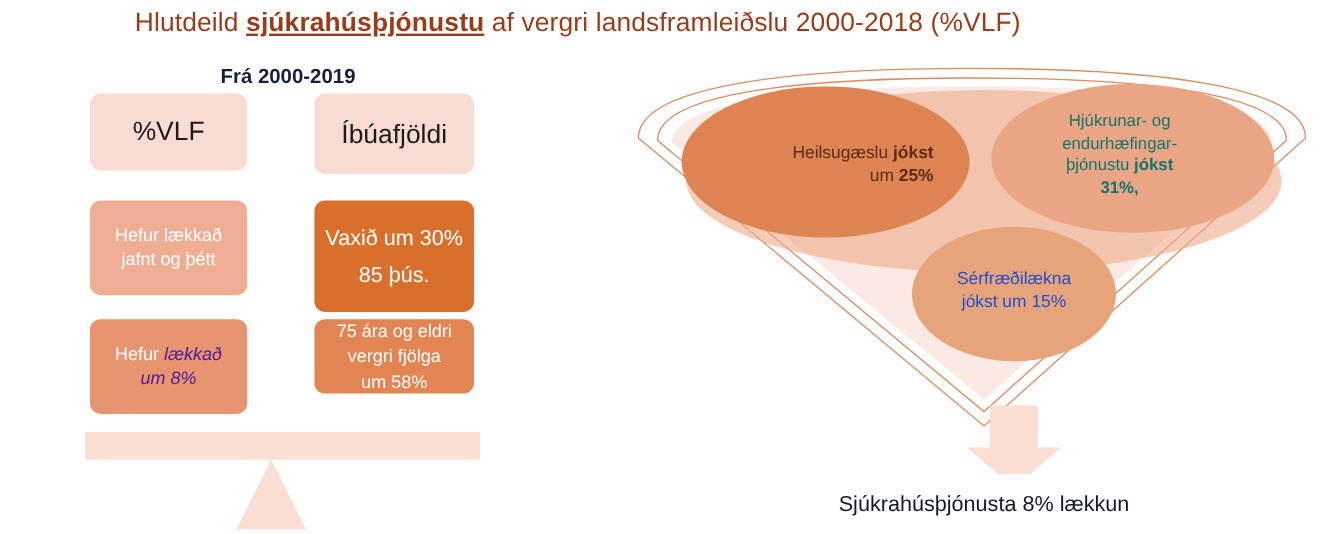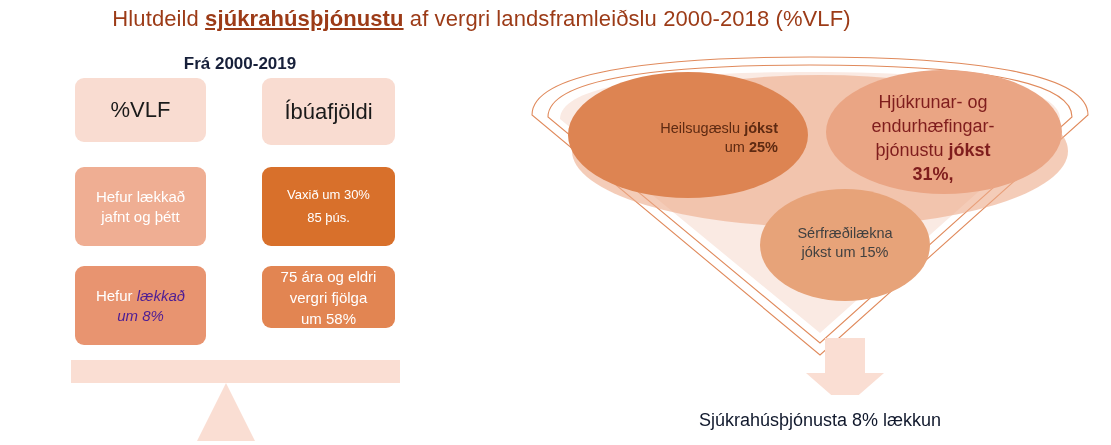--- a/index.html
+++ b/index.html
@@ -76,24 +76,24 @@
     color: #FFFFFF;
     font-size: 15px;
   }
   #box-vlf-lower2 {
     left: 75px; top: 266px; width: 131px; height: 79px;
     background: #E89470;
     color: #FFFFFF;
     font-size: 15px;
   }
   #box-ibua-lower1 {
-    left: 262px; top: 167px; width: 133px; height: 79px;
+    left: 262px; top: 167px; width: 133px; height: 93px;
     background: #D8702B;
     color: #FFFFFF;
-    font-size: 13px;
+    font-size: 18px;
     line-height: 1.7;
   }
   #box-ibua-lower2 {
     left: 262px; top: 266px; width: 133px; height: 62px;
     background: #E28552;
     color: #FFFFFF;
     font-size: 15px;
     line-height: 1.4;
   }
   .accent-txt { color: #4c1d95; font-style: italic; }
@@ -129,25 +129,25 @@
     text-align: center;
     line-height: 1.33;
     pointer-events: none;
   }
   #label-heilsugaeslu {
     left: 588px; top: 119px; width: 190px;
     font-size: 14.5px; color: #5E2A12; text-align: right;
   }
   #label-hjukrunar {
     left: 838px; top: 91px; width: 190px;
-    font-size: 18px; color: #7f1d1d;
+    font-size: 14px; color: #0f766e;
   }
   #label-serfraedi {
     left: 760px; top: 224px; width: 170px;
-    font-size: 14.5px; color: #404040;
+    font-size: 14.5px; color: #1d4ed8;
   }
   .b { font-weight: bold; }
 
   #bottom-caption {
     position: absolute;
     left: 560px; top: 410px;
     width: 520px;
     text-align: center;
     font-size: 18px;
     color: #10182C;

